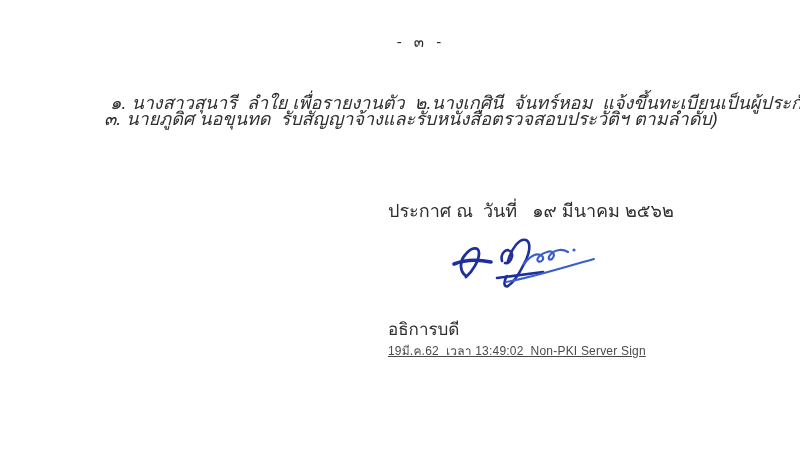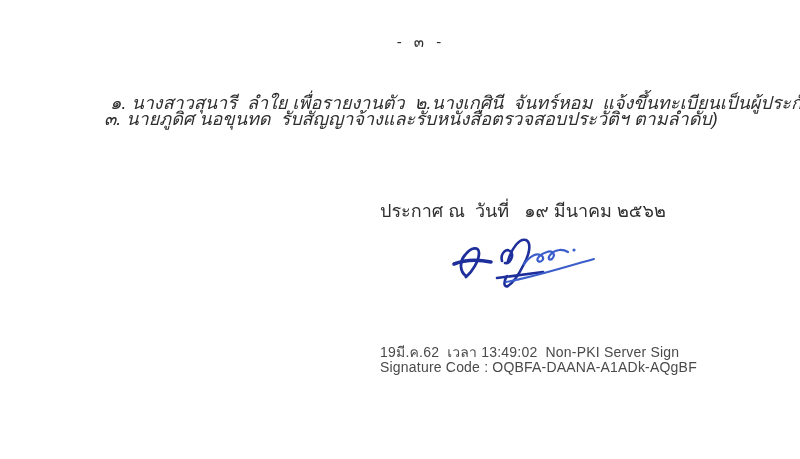--- a/index.html
+++ b/index.html
@@ -22,26 +22,26 @@
     color: #2d2d2d;
   }
   .body-line { font-size: 18px; font-style: italic; color: #2e2e2e; }
   .body-line-1 { top: 88px; left: 110px; }
   .body-line-2 { top: 104px; left: 104px; }
   .sig-block {
     position: absolute;
     left: 380px; top: 0;
     width: 276px; height: 459px;
   }
-  .sig-block .line { position: absolute; left: 0; width: 276px; text-align: left; white-space: pre; }
+  .sig-block .line { position: absolute; left: 8px; width: 276px; text-align: left; white-space: pre; }
   .proclamation { top: 196px; font-size: 18px; color: #2e2e2e; }
   .signature-wrap { position: absolute; top: 231px; left: 70px; width: 156px; height: 60px; }
   .signer-name { top: 290px; font-size: 16.5px; color: #303030; }
   .signer-title { top: 315px; font-size: 17px; color: #303030; }
-  .fine { font-size: 14px; color: #4a4a4a; letter-spacing: 0.2px; }
+  .fine { font-size: 12px; color: #4a4a4a; letter-spacing: 0.2px; text-decoration: underline; }
   .sign-info { top: 341px; }
   .sign-code { top: 359px; }
 </style>
 </head>
 <body>
 
 <div class="page">
 
   <div class="txt page-number">- ๓ -</div>
 
@@ -64,20 +64,20 @@
         <path d="M47,47 L93,41" stroke="#1e2f9c" stroke-width="2.6" stroke-linecap="round" fill="none"></path>
 
         <path d="M74,33 C80,25 87,21 92,25 C95,28 91,32 88,30 C86,28 90,23 97,21 C103,19 106,24 102,28 C99,30 97,27 101,23 C106,18 113,18 118,21" stroke="#3b5ecb" stroke-width="2.2" stroke-linecap="round" fill="none"></path>
 
         <path d="M56,51 C80,47 108,38 144,28" stroke="#3b5ecb" stroke-width="2" stroke-linecap="round" fill="none"></path>
         <circle cx="124" cy="19" r="1.6" fill="#3b5ecb"></circle>
       </svg>
     </div>
 
 
+    <div class="line signer-title">อธิการบดี</div>
 
     <div class="line fine sign-info">19มี.ค.62  เวลา 13:49:02  Non-PKI Server Sign</div>
 
-    <div class="line fine sign-code">Signature Code : OQBFA-DAANA-A1ADk-AQgBF</div>
 
   </div>
 
 </div>
 
 </body></html>

